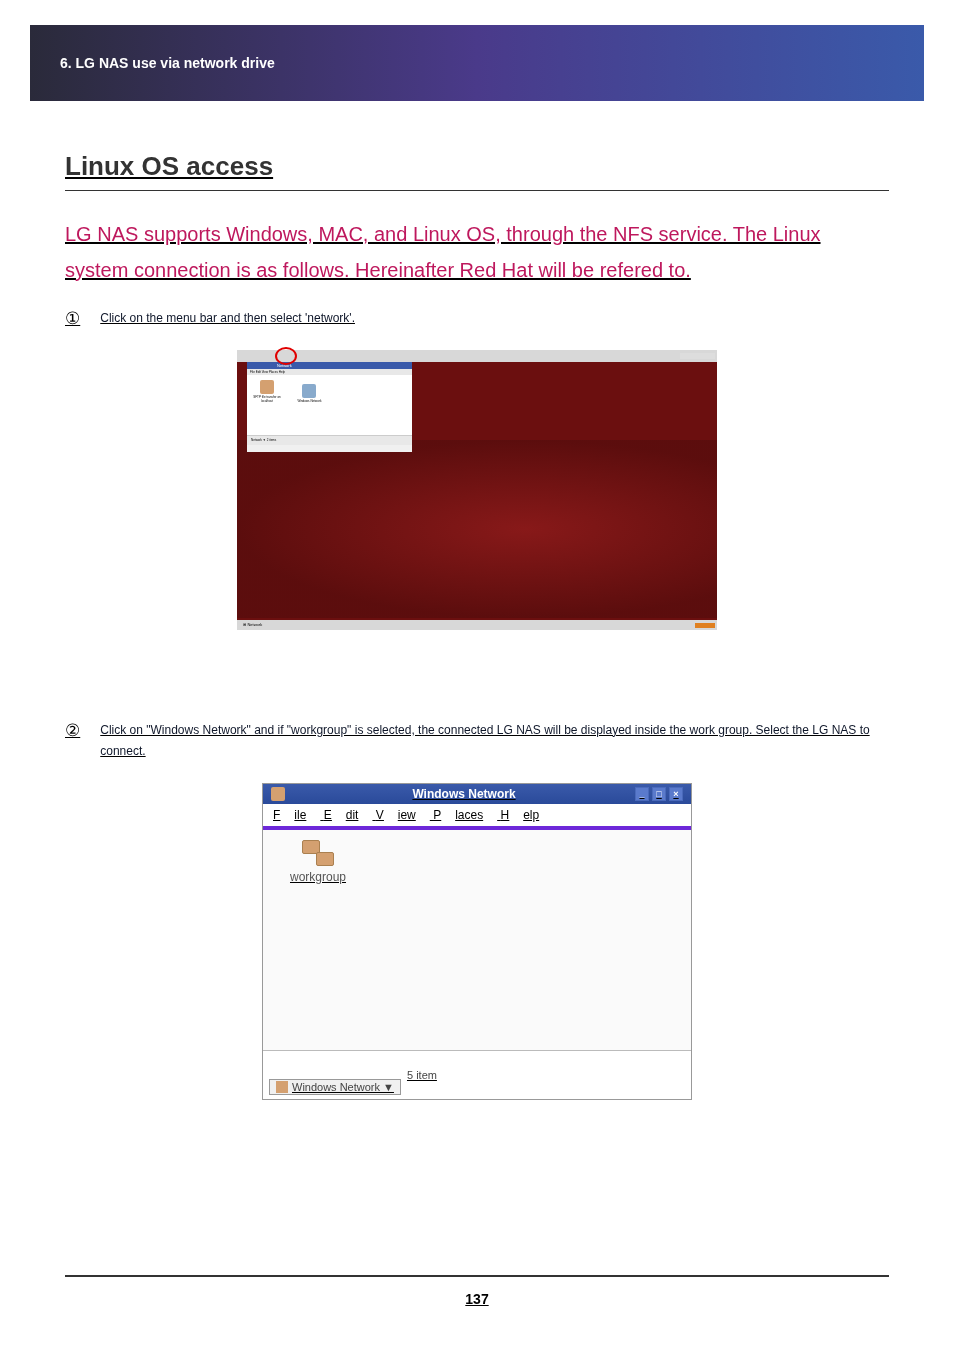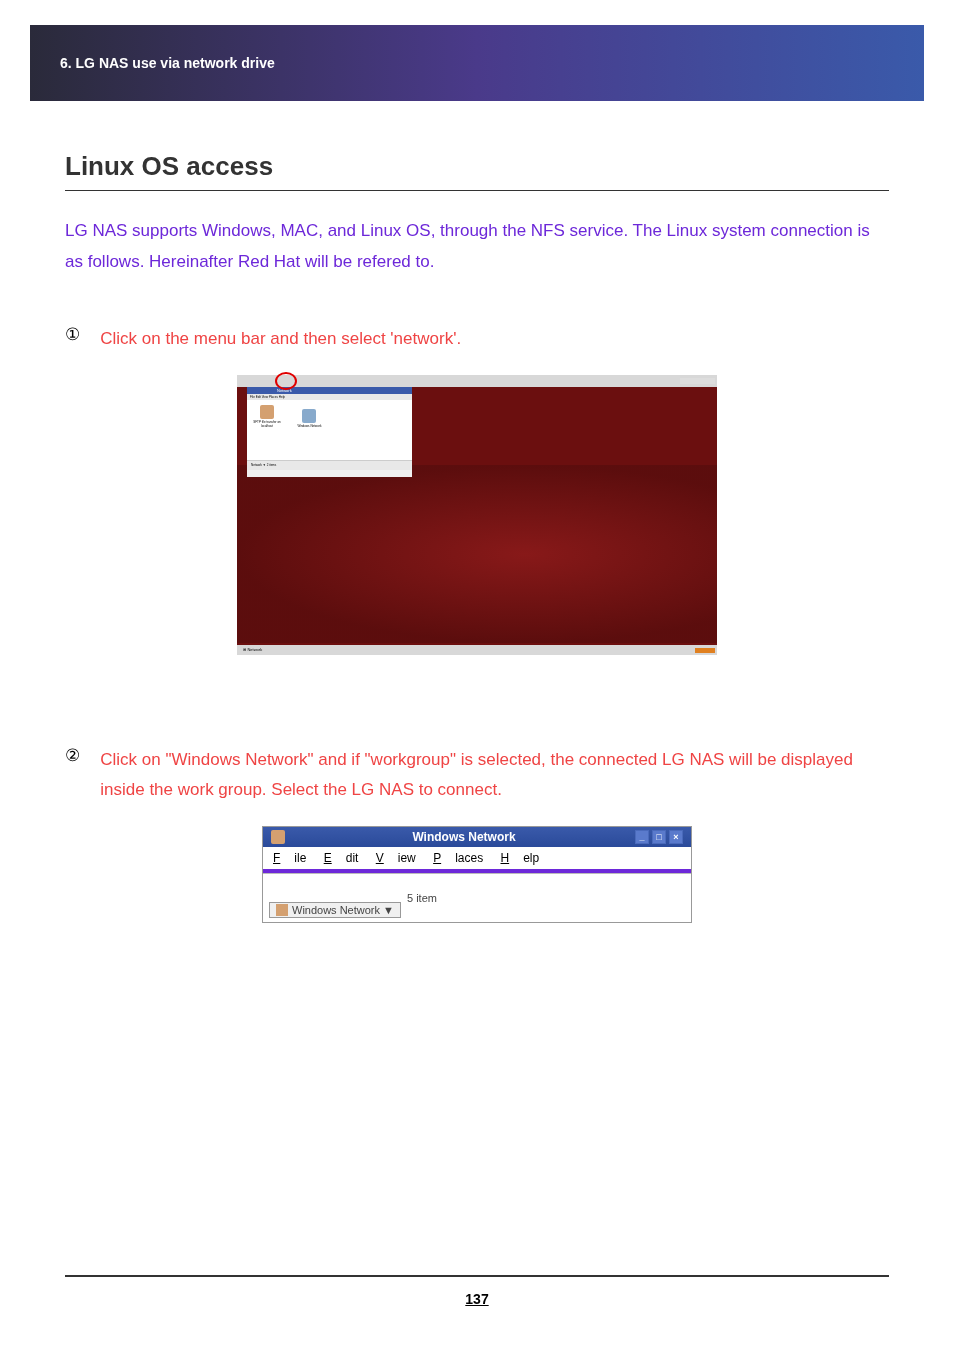--- a/index.html
+++ b/index.html
@@ -17,48 +17,49 @@
     .header-bar {
       background: linear-gradient(to right, #2a2a3a, #4a3a8a, #3a5aaa);
       color: #fff;
       padding: 30px 30px;
       font-size: 14px;
       font-weight: bold;
       margin: 25px 30px 0 30px;
     }
     .content {
       padding: 50px 65px 0 65px;
+      text-decoration: underline;
     }
     .section-title {
       font-size: 26px;
       font-weight: bold;
       color: #333;
       padding-bottom: 8px;
       border-bottom: 1px solid #333;
       margin-bottom: 25px;
     }
     .intro-text {
-      font-size: 17px;
+      font-size: 20px;
       line-height: 1.8;
-      color: #6d28d9;
-      margin-bottom: 47px;
+      color: #be185d;
+      margin-bottom: 20px;
     }
     .step-item {
       display: flex;
       margin-bottom: 20px;
     }
     .step-num {
       font-size: 17px;
       margin-right: 20px;
       flex-shrink: 0;
     }
     .step-text {
-      font-size: 17px;
+      font-size: 12px;
       line-height: 1.8;
-      color: #ef4444;
+      color: #0f172a;
     }
     .screenshot-1 {
       width: 480px;
       height: 280px;
       margin: 15px auto 90px auto;
       background: #6b0f0f;
       position: relative;
       display: block;
     }
     .screenshot-1 .topbar {
@@ -352,20 +353,29 @@
         <div class="win-btn">×</div>
       </div>
     </div>
     <div class="menubar">
       <span><span class="ul">F</span>ile</span>
       <span><span class="ul">E</span>dit</span>
       <span><span class="ul">V</span>iew</span>
       <span><span class="ul">P</span>laces</span>
       <span><span class="ul">H</span>elp</span>
     </div>
+    <div class="body">
+      <div class="workgroup-icon">
+        <div class="ico">
+          <div class="m1"></div>
+          <div class="m2"></div>
+        </div>
+        <div class="label">workgroup</div>
+      </div>
+    </div>
     <div class="statusbar">
       <div class="status-btn">
         <div class="ico"></div>
         <span>Windows Network ▼</span>
       </div>
       <span>5 item</span>
     </div>
   </div>
 
 </div>

